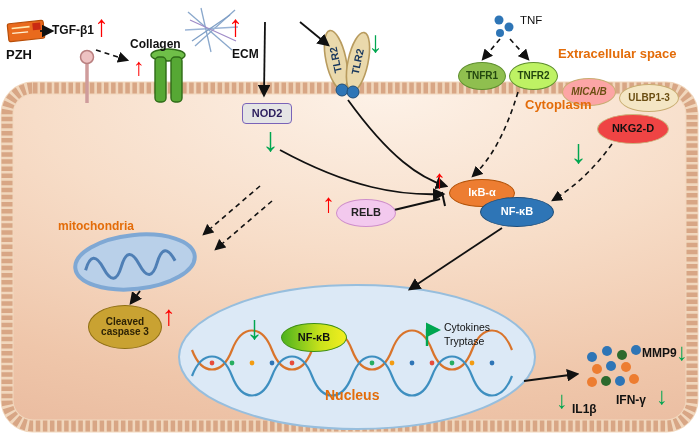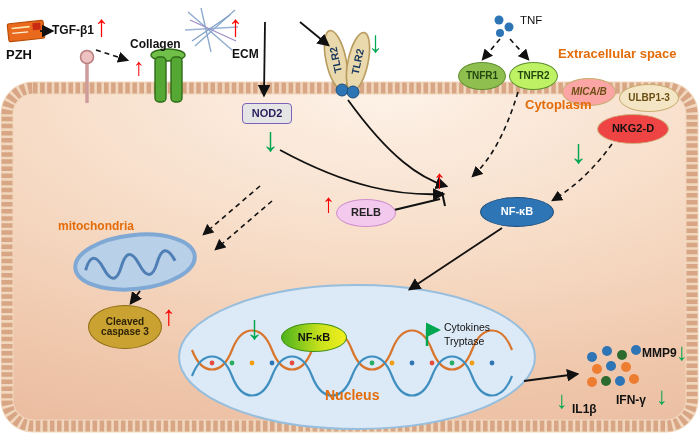--- a/index.html
+++ b/index.html
@@ -162,20 +162,23 @@
     </div>
   <div class="node" style="left:562px;top:78px;width:52px;height:26px;background:#fca5a5;border:1.5px solid #c9ad72;color:#6b4e12;font-size:10px;font-style:italic;">
     <span>MICA/B</span>
     </div>
   <div class="node" style="left:619px;top:62px;width:58px;height:26px;background:#f4e6c4;border:1.5px solid #c9ad72;color:#6b4e12;font-size:10px;margin-top:22px;">
     <span>ULBP1-3</span>
     </div>
   <div class="node" style="left:597px;top:114px;width:70px;height:28px;background:#ef4444;border:1.5px solid #cbb67f;color:#111;">
     <span>NKG2-D</span>
     </div>
+  <div class="node" style="left:449px;top:179px;width:64px;height:26px;background:#ed7d31;border:1.5px solid #b35309;color:#fff;">
+    <span>IκB-α</span>
+    </div>
   <div class="node" style="left:480px;top:197px;width:72px;height:28px;background:#2e75b6;border:1.5px solid #1f4e79;color:#fff;">
     <span>NF-κB</span>
     </div>
   <div class="node" style="left:336px;top:199px;width:58px;height:26px;background:#f3c9ee;border:1.5px solid #cf8fcb;color:#222;">
     <span>RELB</span>
     </div>
   <div class="node" style="left:242px;top:103px;width:48px;height:19px;background:#e5e5e5;border:1.5px solid #7a63b8;border-radius:4px;color:#2c1e5e;">
     <span>NOD2</span>
     </div>
   <div class="node" style="left:281px;top:323px;width:64px;height:27px;background:linear-gradient(90deg,#4db31e,#c9e21b 60%,#f2ee1f);border:1.5px solid #3f8f14;color:#111;">

